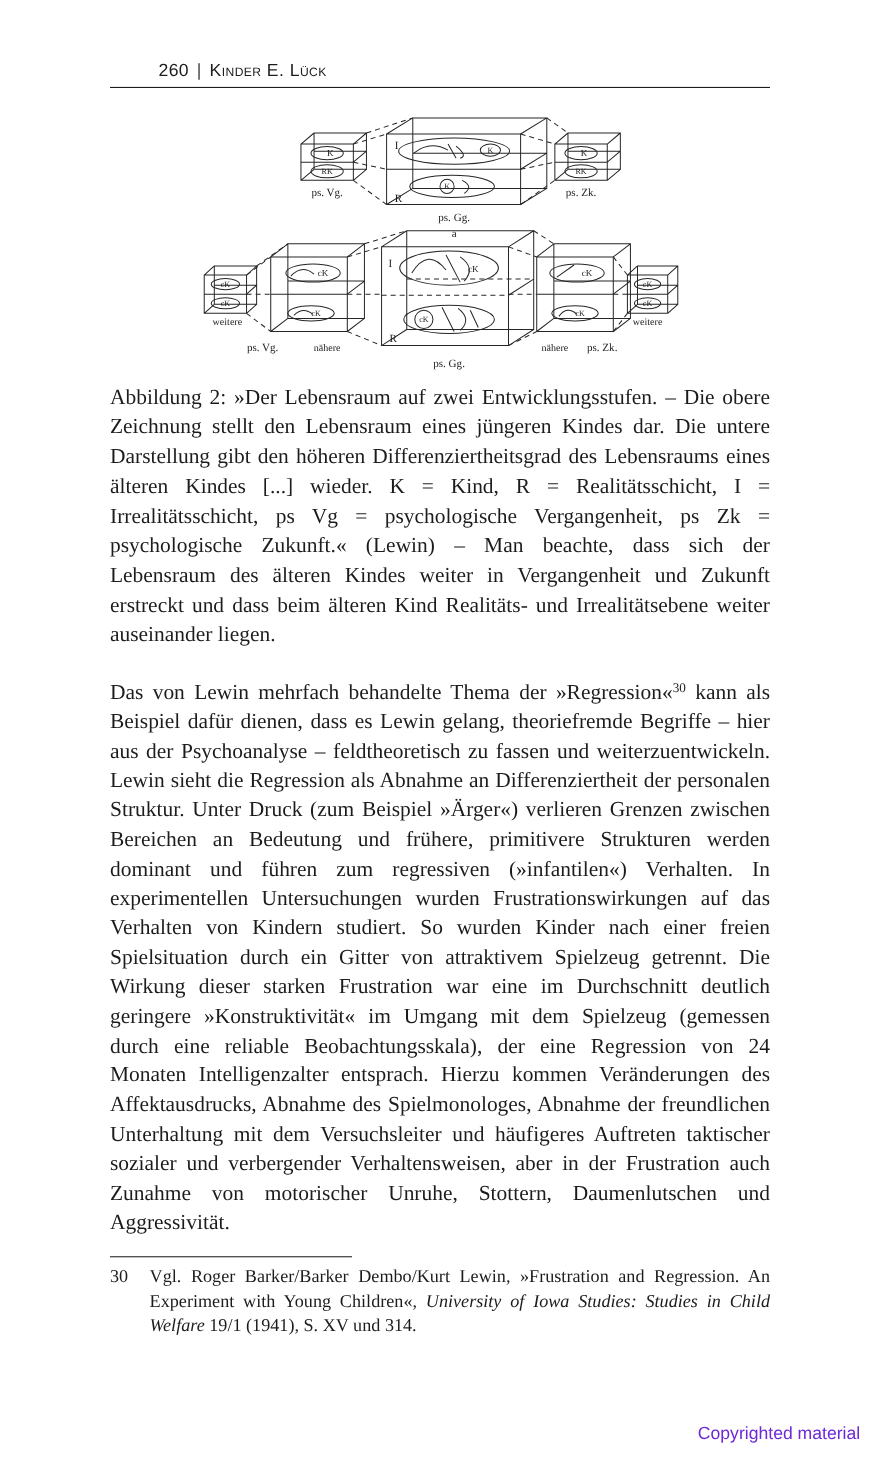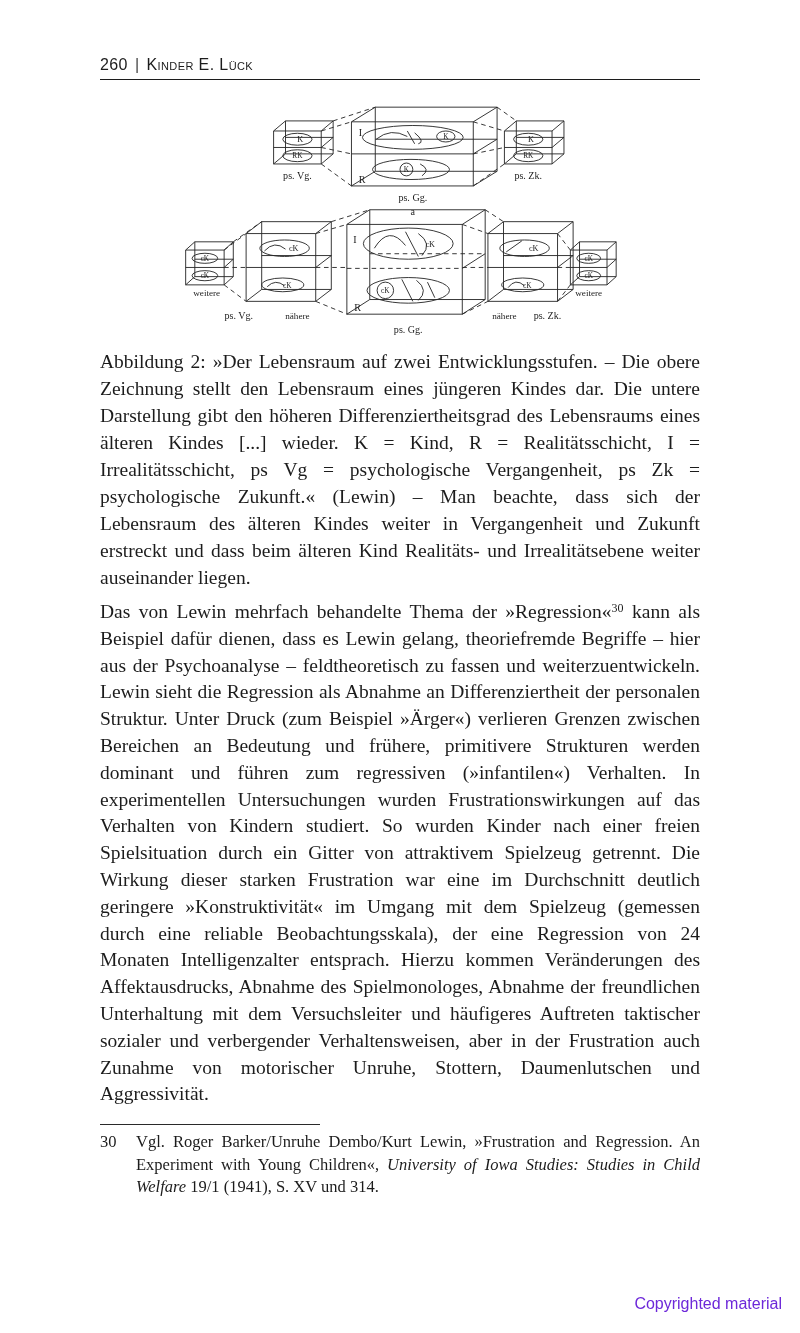--- a/index.html
+++ b/index.html
@@ -11,21 +11,21 @@
     background:#ffffff;
     color:#1c1c1c;
     font-family:"Liberation Serif", serif;
     overflow:hidden;
   }
   .running-header{
     font-family:"Liberation Sans", sans-serif;
     font-size:16px;
     letter-spacing:.4px;
     color:#1c1c1c;
-    display:flex;align-items:baseline;gap:7px;
+    display:flex;align-items:baseline;gap:7px;margin-left:44px;
   }
   .running-header .author{font-variant:small-caps;}
   .running-header .sep{color:#444;font-weight:300;}
   .header-rule{border:0;border-top:1.6px solid #1c1c1c;margin:5px 0 0 0;}
   figure.diagram{margin:16px auto 6px auto;width:436px;}
   figure.diagram svg{display:block;}
   .dg{stroke:#262626;stroke-width:1;fill:none;}
   .dg-dash{stroke:#262626;stroke-width:1;fill:none;stroke-dasharray:5 4;}
   .dg-text{font-family:"Liberation Serif", serif;fill:#1c1c1c;}
   .caption{
@@ -33,21 +33,21 @@
     line-height:27px;
     text-align:justify;
     margin:8px 0 0 0;
   }
   .bodytext{
     font-size:19.5px;
     line-height:26.8px;
     text-align:justify;
     margin:0;
   }
-  .bodytext.first{margin-top:8px;}
+  .bodytext.first{margin-top:26px;}
   .bodytext.indented{text-indent:22px;}
   .bodytext sup{font-size:12px;line-height:0;vertical-align:6px;}
   .footnote-rule{border:0;border-top:1.8px solid #2a2a2a;width:220px;margin:16px 0 6px 0;}
   .footnote{
     font-size:16.5px;
     line-height:22.5px;
     text-align:justify;
     position:relative;
     padding-left:36px;
   }
@@ -179,17 +179,17 @@
   </figure>
 
   <p class="caption"><span>Abbildung 2: »Der Lebensraum auf zwei Entwicklungsstufen. – Die obere Zeichnung stellt den Lebensraum eines jüngeren Kindes dar. Die untere Darstellung gibt den höheren Differenziertheitsgrad des Lebensraums eines älteren Kindes [...] wieder. K = Kind, R = Realitätsschicht, I = Irrealitätsschicht, ps Vg = psychologische Vergangenheit, ps Zk = psychologische Zukunft.« (Lewin) – Man beachte, dass sich der Lebensraum des älteren Kindes weiter in Vergangenheit und Zukunft erstreckt und dass beim älteren Kind Realitäts- und Irrealitätsebene weiter auseinander liegen.</span></p>
 
   <p class="bodytext first"><span>Das von Lewin mehrfach behandelte Thema der »Regression«</span><sup>30</sup><span> kann als Beispiel dafür dienen, dass es Lewin gelang, theoriefremde Begriffe – hier aus der Psychoanalyse – feldtheoretisch zu fassen und weiterzuentwickeln. Lewin sieht die Regression als Abnahme an Differenziertheit der personalen Struktur. Unter Druck (zum Beispiel »Ärger«) verlieren Grenzen zwischen Bereichen an Bedeutung und frühere, primitivere Strukturen werden dominant und führen zum regressiven (»infantilen«) Verhalten. In experimentellen Untersuchungen wurden Frustrationswirkungen auf das Verhalten von Kindern studiert. So wurden Kinder nach einer freien Spielsituation durch ein Gitter von attraktivem Spielzeug getrennt. Die Wirkung dieser starken Frustration war eine im Durchschnitt deutlich geringere »Konstruktivität« im Umgang mit dem Spielzeug (gemessen durch eine reliable Beobachtungsskala), der eine Regression von 24 Monaten Intelligenzalter entsprach. Hierzu kommen Veränderungen des Affektausdrucks, Abnahme des Spielmonologes, Abnahme der freundlichen Unterhaltung mit dem Versuchsleiter und häufigeres Auftreten taktischer sozialer und verbergender Verhaltensweisen, aber in der Frustration auch Zunahme von motorischer Unruhe, Stottern, Daumenlutschen und Aggressivität.</span></p>
 
 
   <hr class="footnote-rule">
   <div class="footnote">
     <span class="fn-num">30</span>
-    <span class="fn-text"><span>Vgl. Roger Barker/Unruhe Dembo/Kurt Lewin, »Frustration and Regression. An Experiment with Young Children«, </span><em>University of Iowa Studies: Studies in Child Welfare</em><span> 19/1 (1941), S. XV und 314.</span></span>
+    <span class="fn-text"><span>Vgl. Roger Barker/Barker Dembo/Kurt Lewin, »Frustration and Regression. An Experiment with Young Children«, </span><em>University of Iowa Studies: Studies in Child Welfare</em><span> 19/1 (1941), S. XV und 314.</span></span>
   </div>
 
   <div class="watermark">Copyrighted material</div>
 </div>
 
 </body></html>

